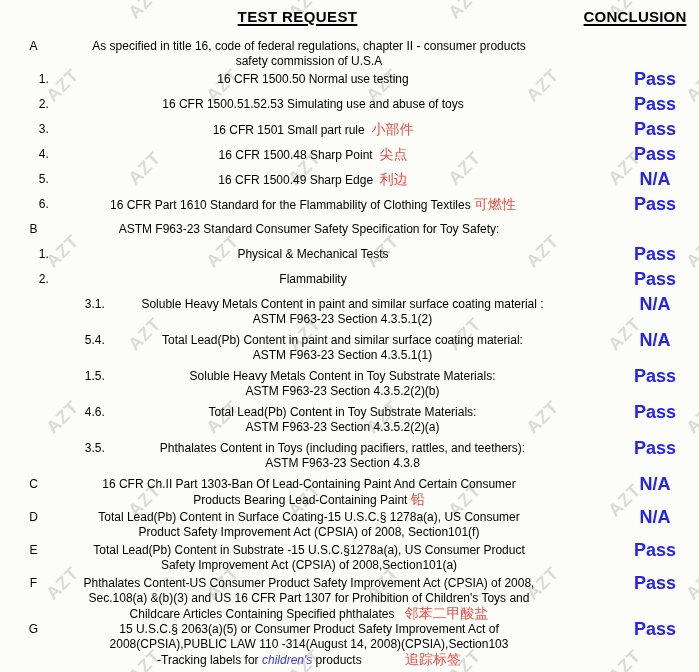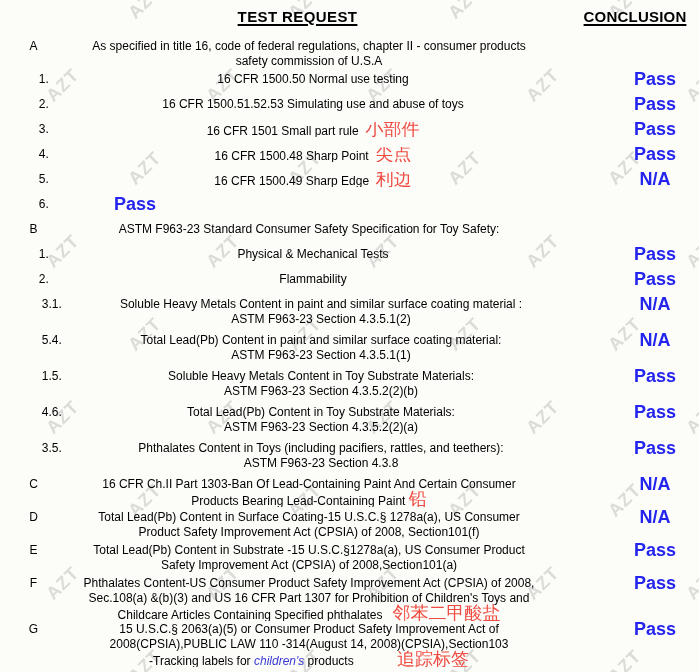--- a/index.html
+++ b/index.html
@@ -27,28 +27,28 @@
   }
   .hdr-right{
     width:124px;flex:none;font-size:15px;font-weight:bold;letter-spacing:.2px;
     text-decoration:underline;text-decoration-thickness:2px;text-underline-offset:2px;
   }
   .row{display:flex;align-items:flex-start;font-size:12px;line-height:15px;}
   .letter{width:23px;flex:none;font-size:12px;}
   .row.numbered .letter{width:16px;}
   .num{flex:none;white-space:pre;}
   .num-s{width:15px;}
-  .num-l{width:31px;}
+  .num-l{width:31px;margin-left:43px;}
   .text{flex:1;min-width:0;overflow:hidden;}
   .text .line{white-space:pre;height:15px;}
   .concl{
     width:124px;flex:none;box-sizing:border-box;padding-left:40px;
     font-weight:bold;color:var(--blue,#2424ee);font-size:18px;
   }
-  .seg-red{color:var(--red,#ee4b42);font-size:18px;}
+  .seg-red{color:var(--red,#ee4b42);font-size:14px;}
   .seg-blue{color:var(--lblue,#3a3ad8);font-style:italic;}
   .mb10{margin-bottom:10px;}
   .mb6{margin-bottom:6px;}
   .mb3{margin-bottom:3px;}
   .mb1{margin-bottom:1px;}
 </style>
 </head>
 <body style="--blue: #2424ee; --red: #ee4b42; --lblue: #3a3ad8;">
 
 <div class="watermark-layer">
@@ -149,20 +149,23 @@
         <span class="letter"></span>
         <span class="num num-s">5. </span>
         <div class="text">
           <div class="line"><span>16 CFR 1500.49 Sharp Edge  </span><span class="seg-red">利边</span></div>
         </div>
         <div class="concl">N/A</div>
       </div>
       <div class="row mb10 numbered">
         <span class="letter"></span>
         <span class="num num-s">6. </span>
+        <div class="text">
+          <div class="line"><span>16 CFR Part 1610 Standard for the Flammability of Clothing Textiles </span><span class="seg-red">可燃性</span></div>
+        </div>
         <div class="concl">Pass</div>
       </div>
       <div class="row mb10">
         <span class="letter">B</span>
         <div class="text">
           <div class="line"><span>ASTM F963-23 Standard Consumer Safety Specification for Toy Safety:</span></div>
         </div>
         <div class="concl"></div>
       </div>
       <div class="row mb10 numbered">

